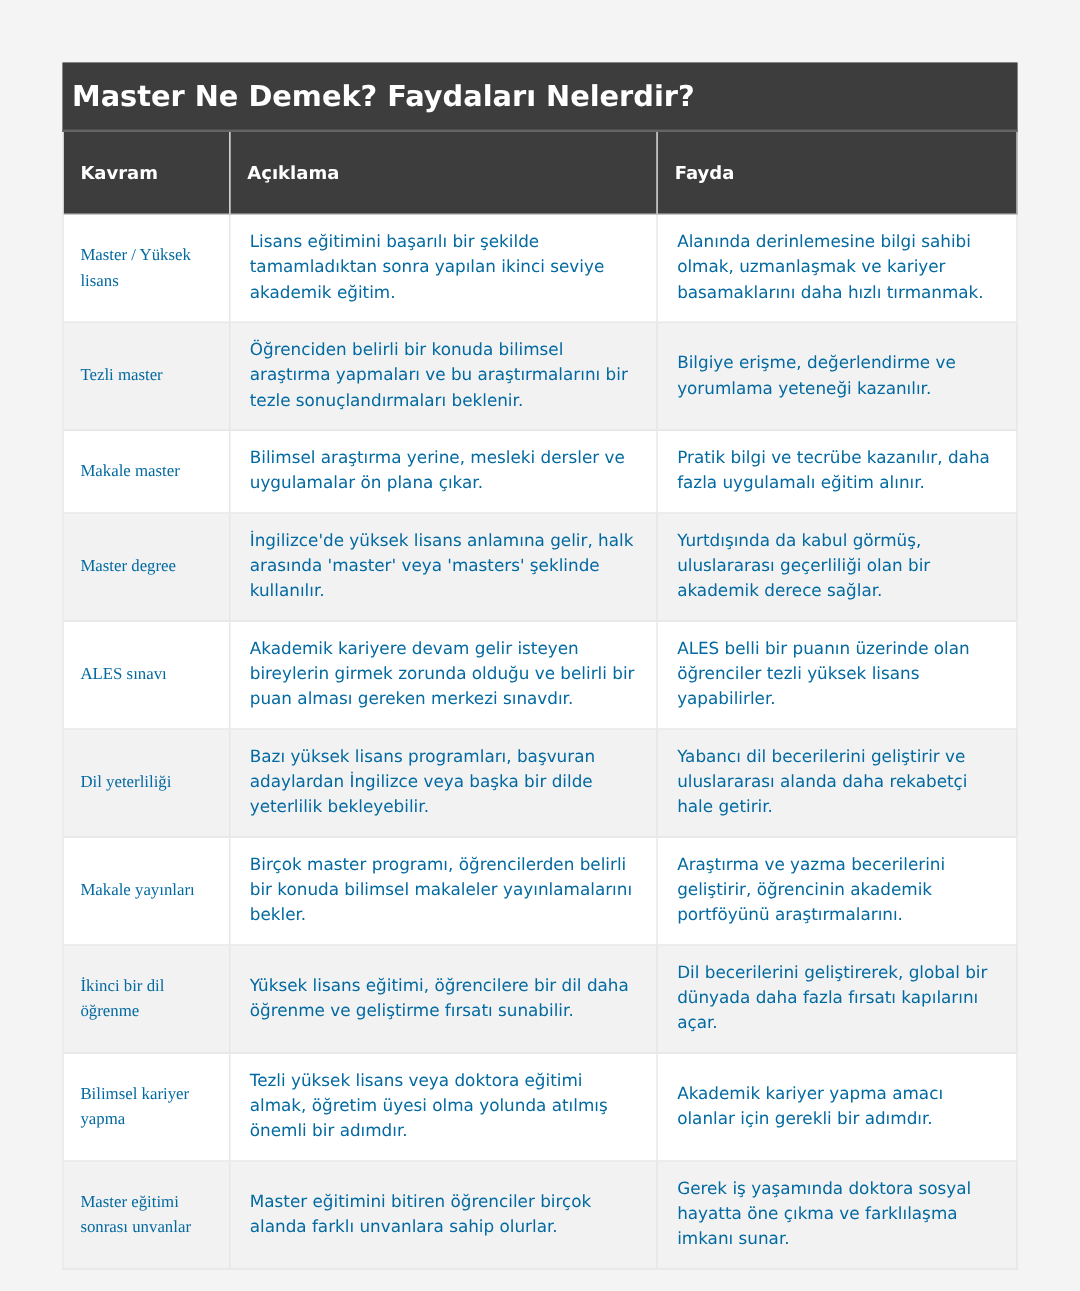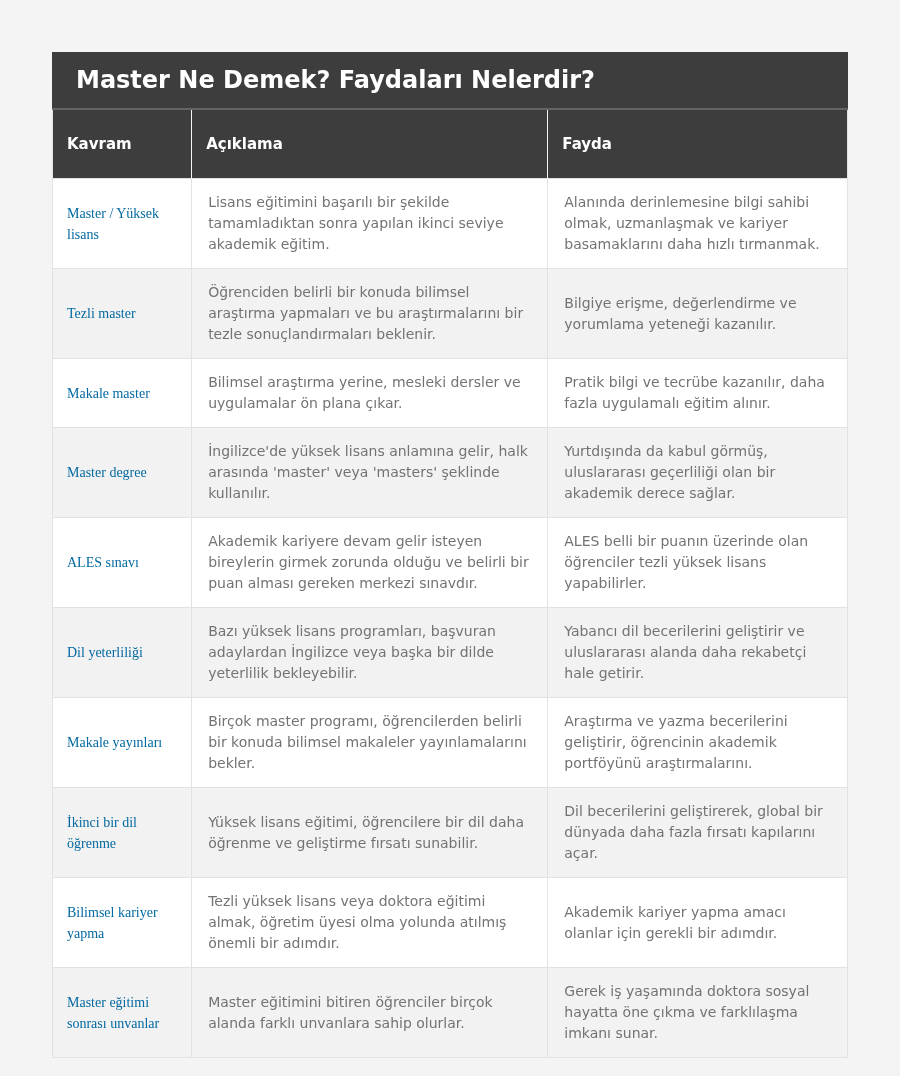--- a/index.html
+++ b/index.html
@@ -15,21 +15,21 @@
     position: absolute;
     left: 52px;
     top: 52px;
     width: 796px;
   }
   .title-bar {
     background: #3d3d3d;
     color: #ffffff;
     font-size: 24px;
     font-weight: bold;
-    padding: 13px 24px;
+    padding: 13px 8px;
     line-height: 30px;
     border-bottom: 2px solid #646464;
   }
   table.info {
     width: 100%;
     border-collapse: collapse;
     background: #ffffff;
     border: 1px solid #e2e2e2;
     border-top: none;
     table-layout: fixed;
@@ -42,21 +42,21 @@
     color: #ffffff;
     font-size: 15px;
     font-weight: bold;
     text-align: left;
     padding: 25px 14px;
     border-left: 1px solid #f4f4f4;
   }
   table.info th:first-child { border-left: none; }
   table.info td {
     font-size: 14px;
-    color: #737373;
+    color: #0369a1;
     line-height: 1.5;
     padding: 13px 16px;
     border-top: 1px solid #e2e2e2;
     border-left: 1px solid #e2e2e2;
     vertical-align: middle;
   }
   table.info td:first-child {
     border-left: none;
     padding: 13px 10px 13px 14px;
     color: #0369a1;

